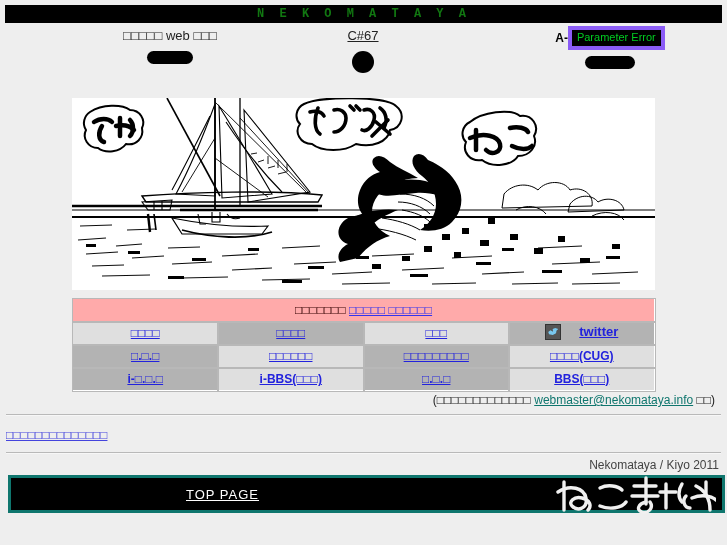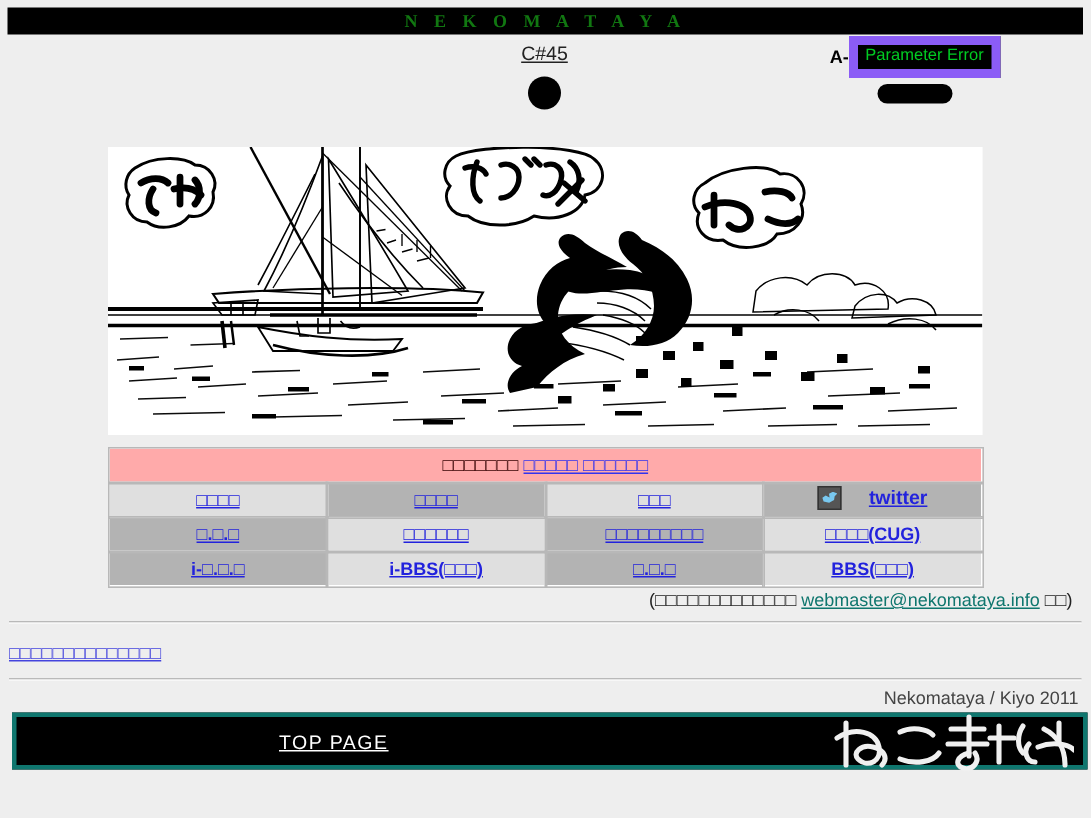--- a/index.html
+++ b/index.html
@@ -27,21 +27,21 @@
     background: #000000;
     display: flex;
     align-items: center;
     justify-content: center;
   }
   #title-bar .title-text {
     color: #117711;
     font-size: 12px;
     font-weight: bold;
     letter-spacing: 4px;
-    font-family: Liberation Serif, serif;
+    font-family: Liberation Mono, monospace;
   }
 
   
   #header-nav {
     position: absolute;
     left: 0;
     top: 25px;
     width: 727px;
     height: 56px;
   }
@@ -90,21 +90,21 @@
     justify-content: center;
     height: 20px;
   }
   .err-prefix {
     font-size: 12px;
     font-weight: bold;
     color: #000000;
   }
   #param-error-box {
     background: #000000;
-    border: 6px solid #8b5cf6;
+    border: 4px solid #8b5cf6;
     color: #00cc22;
     font-size: 11px;
     padding: 1px 5px 2px 5px;
     line-height: 13px;
     white-space: nowrap;
     font-family: "Liberation Sans", sans-serif;
   }
 
   
   #illustration {
@@ -259,23 +259,27 @@
 </style>
 </head>
 <body>
 
 <div id="title-bar">
   <span class="title-text">N E K O M A T A Y A</span>
 </div>
 
 <div id="header-nav">
 
+  <div class="nav-col" id="nav-col-left">
+    <span class="nav-label tofu">□□□□□ web □□□</span>
+    <span class="blob blob-pill"></span>
+  </div>
 
   <div class="nav-col" id="nav-col-mid">
-    <a class="nav-label" href="#">C#45</a>
+    <a class="nav-label" href="#">C#67</a>
     <span class="blob blob-dot"></span>
   </div>
 
   <div class="nav-col" id="nav-col-right">
     <div class="err-row">
       <span class="err-prefix">A-</span>
       <span id="param-error-box">Parameter Error</span>
     </div>
     <span class="blob blob-pill-r"></span>
   </div>

